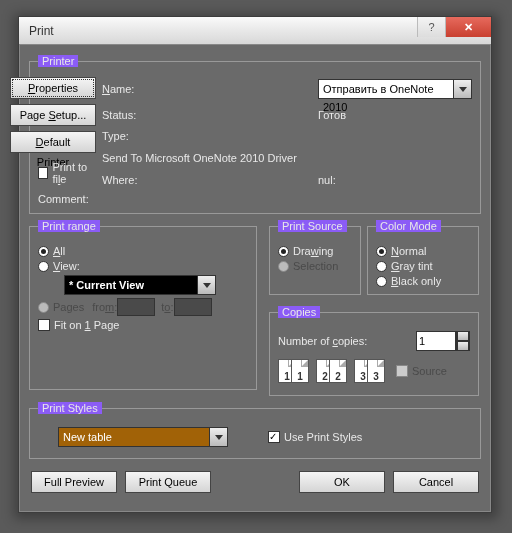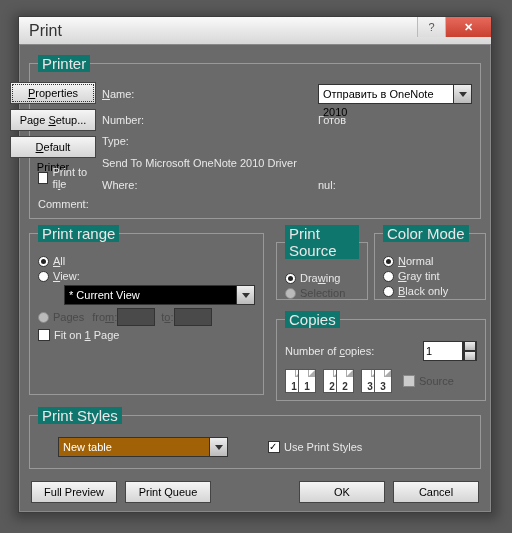--- a/index.html
+++ b/index.html
@@ -1,26 +1,26 @@
 <!DOCTYPE html>
 <html><head>
 <meta charset="utf-8">
 <style>
 * { box-sizing: border-box; margin: 0; padding: 0; font-family: "Segoe UI", Tahoma, sans-serif; font-size: 11px; }
 body { background: #5a5a5a; width: 512px; height: 533px; position: relative; }
 .shadow { position: absolute; left: 14px; top: 14px; width: 484px; height: 505px; background: rgba(0,0,0,0.3); filter: blur(6px); }
 .window { position: absolute; left: 18px; top: 16px; width: 474px; height: 497px; background: #6a6a6a; border: 1px solid #3c3c3c; box-shadow: 0 0 0 1px #888 inset; }
 .titlebar { height: 28px; background: linear-gradient(#fafafa,#e8e8e8,#d8d8d8); position: relative; border-bottom: 1px solid #888; display: flex; align-items: center; }
-.titlebar .title { padding-left: 10px; color: #333; font-size: 16px; }
+.titlebar .title { padding-left: 10px; color: #333; font-size: 12px; }
 .tb-btns { position: absolute; right: 0; top: 0; display: flex; height: 20px; }
 .tb-btn { width: 28px; height: 20px; display: flex; align-items: center; justify-content: center; border-left: 1px solid #bbb; background: linear-gradient(#f4f4f4,#ddd); color: #555; }
 .tb-close { width: 46px; background: linear-gradient(#e76a5d,#c94030); color: #fff; font-size: 14px; font-weight: bold; }
 .client { position: absolute; left: 4px; right: 4px; top: 32px; bottom: 4px; background: #6a6a6a; padding: 6px; }
 fieldset { border: 1px solid #999; position: relative; margin-bottom: 6px; padding: 10px 8px 8px; }
-legend { padding: 0 4px; color: #e8e8e8; background: #0f766e; font-size: 15px; }
+legend { padding: 0 4px; color: #e8e8e8; background: #8b5cf6; font-size: 11px; }
 .lbl { color: #e8e8e8; }
 .lbl-d { color: #4a4a4a; }
 .row { display: flex; align-items: center; margin: 3px 0; }
 .u { text-decoration: underline; }
 
 .printer-grid { display: grid; grid-template-columns: 58px 210px 1fr; column-gap: 6px; row-gap: 5px; align-items: center; }
 .combo { display: flex; }
 .combo-field { flex: 1; background: #fff; border: 1px solid #333; height: 20px; line-height: 18px; padding: 0 4px; color: #000; }
 .combo-btn { width: 18px; height: 20px; background: linear-gradient(#eee,#bbb); border: 1px solid #333; border-left: none; display: flex; align-items: center; justify-content: center; }
 .tri-down { width: 0; height: 0; border-left: 4px solid transparent; border-right: 4px solid transparent; border-top: 5px solid #333; }
@@ -87,21 +87,21 @@
         </div>
         <div class="side-btns" style="grid-row: 1 / span 5;">
           <div class="btn sel"><span class="u">P</span><span>roperties</span></div>
           <div class="btn"><span>Page </span><span class="u">S</span><span>etup...</span></div>
           <div class="btn"><span class="u">D</span><span>efault Printer</span></div>
           <label class="row">
               <span class="chk"></span>
               <span class="lbl"><span>Print to fi</span><span class="u">l</span><span>e</span></span>
             </label>
         </div>
-        <span class="lbl">Number:</span>
+        <span class="lbl">Status:</span>
         <span class="lbl">Готов</span>
         <span class="lbl">Type:</span>
         <span class="lbl" style="grid-column:2/4;">Send To Microsoft OneNote 2010 Driver</span>
         <span class="lbl">Where:</span>
         <span class="lbl">nul:</span>
         <span class="lbl">Comment:</span>
         <span></span>
       </div>
     </fieldset>
 
@@ -110,21 +110,21 @@
         <legend>Print range</legend>
         <label class="row">
             <span class="rad sel"></span>
             <span class="lbl"><span class="u">A</span><span>ll</span></span>
           </label>
         <label class="row">
             <span class="rad"></span>
             <span class="lbl"><span class="u">V</span><span>iew:</span></span>
           </label>
         <div class="row" style="margin-left:26px;">
-          <div class="combo" style="width:191px;">
+          <div class="combo" style="width:152px;font-weight:bold;">
             <div class="combo-field" style="background:#000;color:#fff;">* Current View</div>
             <div class="combo-btn">
                 <div class="tri-down"></div>
               </div>
           </div>
         </div>
         <label class="row">
             <span class="rad rad-d"></span>
             <span class="lbl-d">Pages</span>
           <span class="lbl-d" style="margin-left:8px;"><span>fro</span><span class="u">m</span><span>:</span></span>

